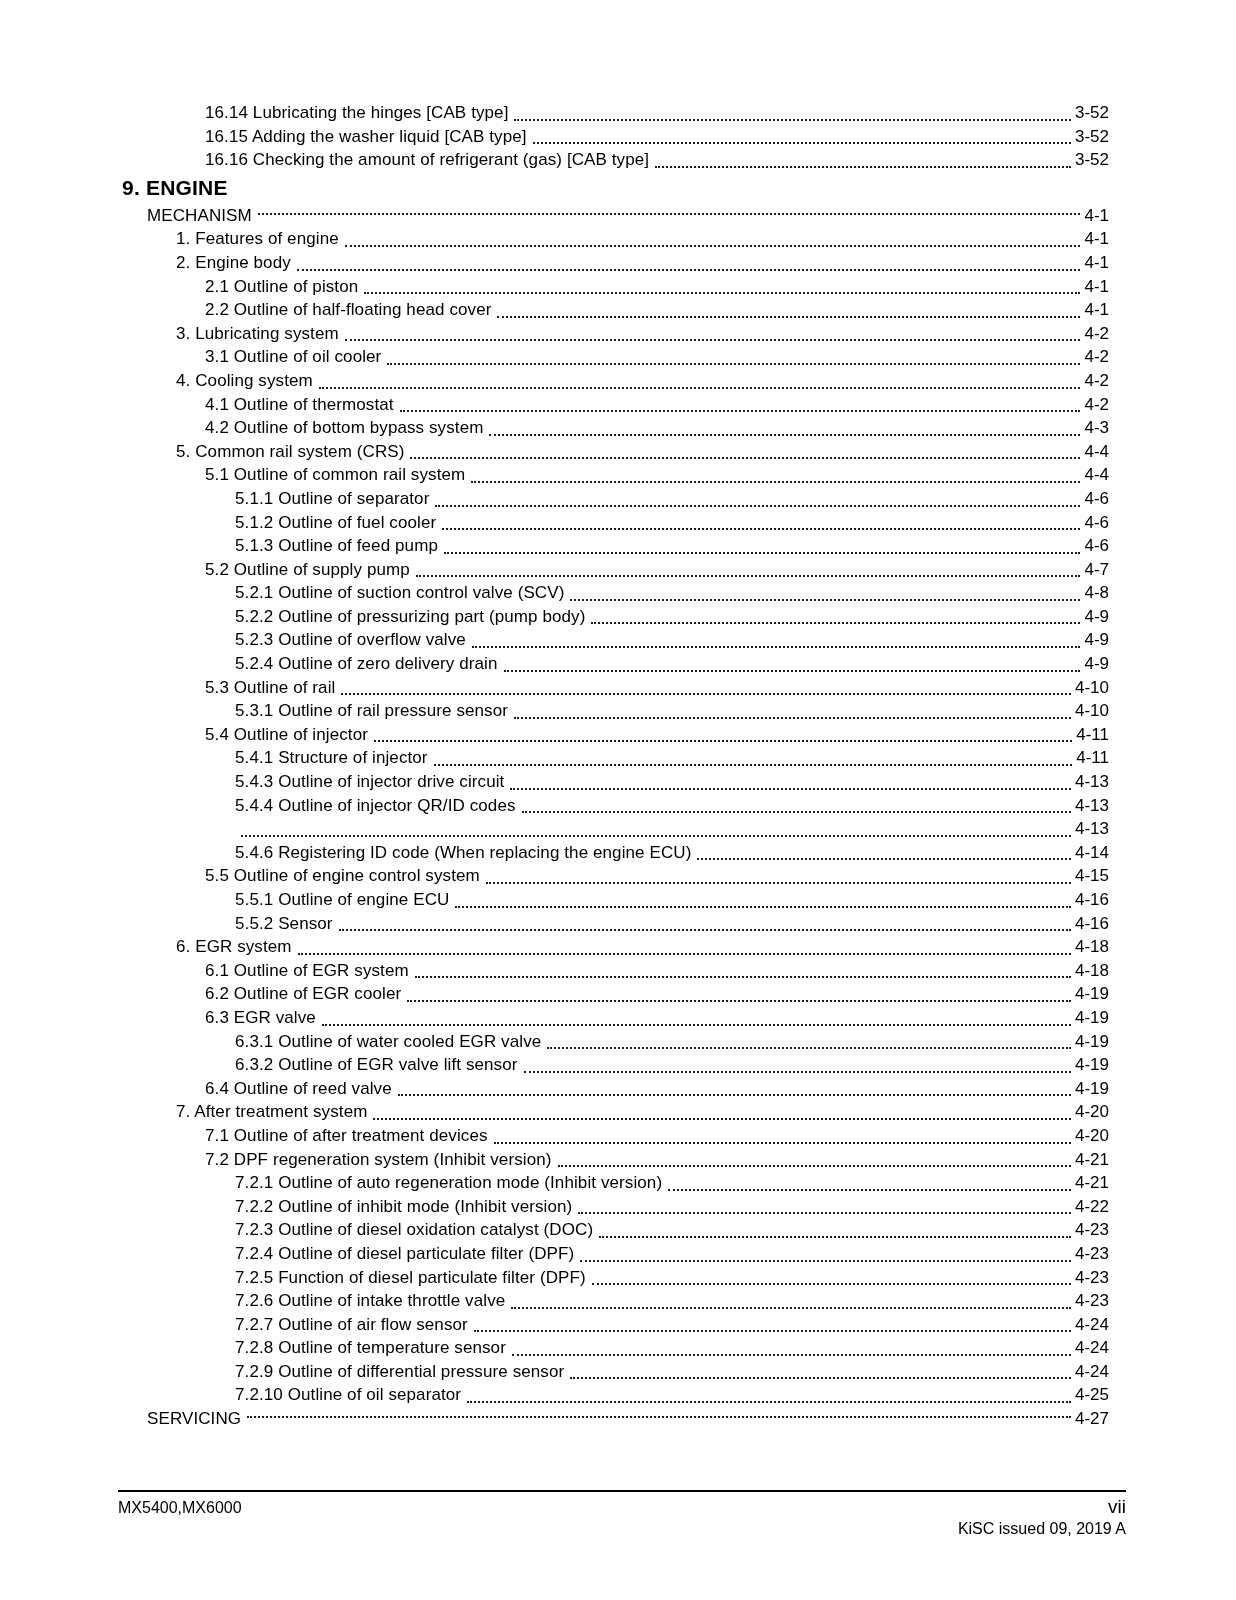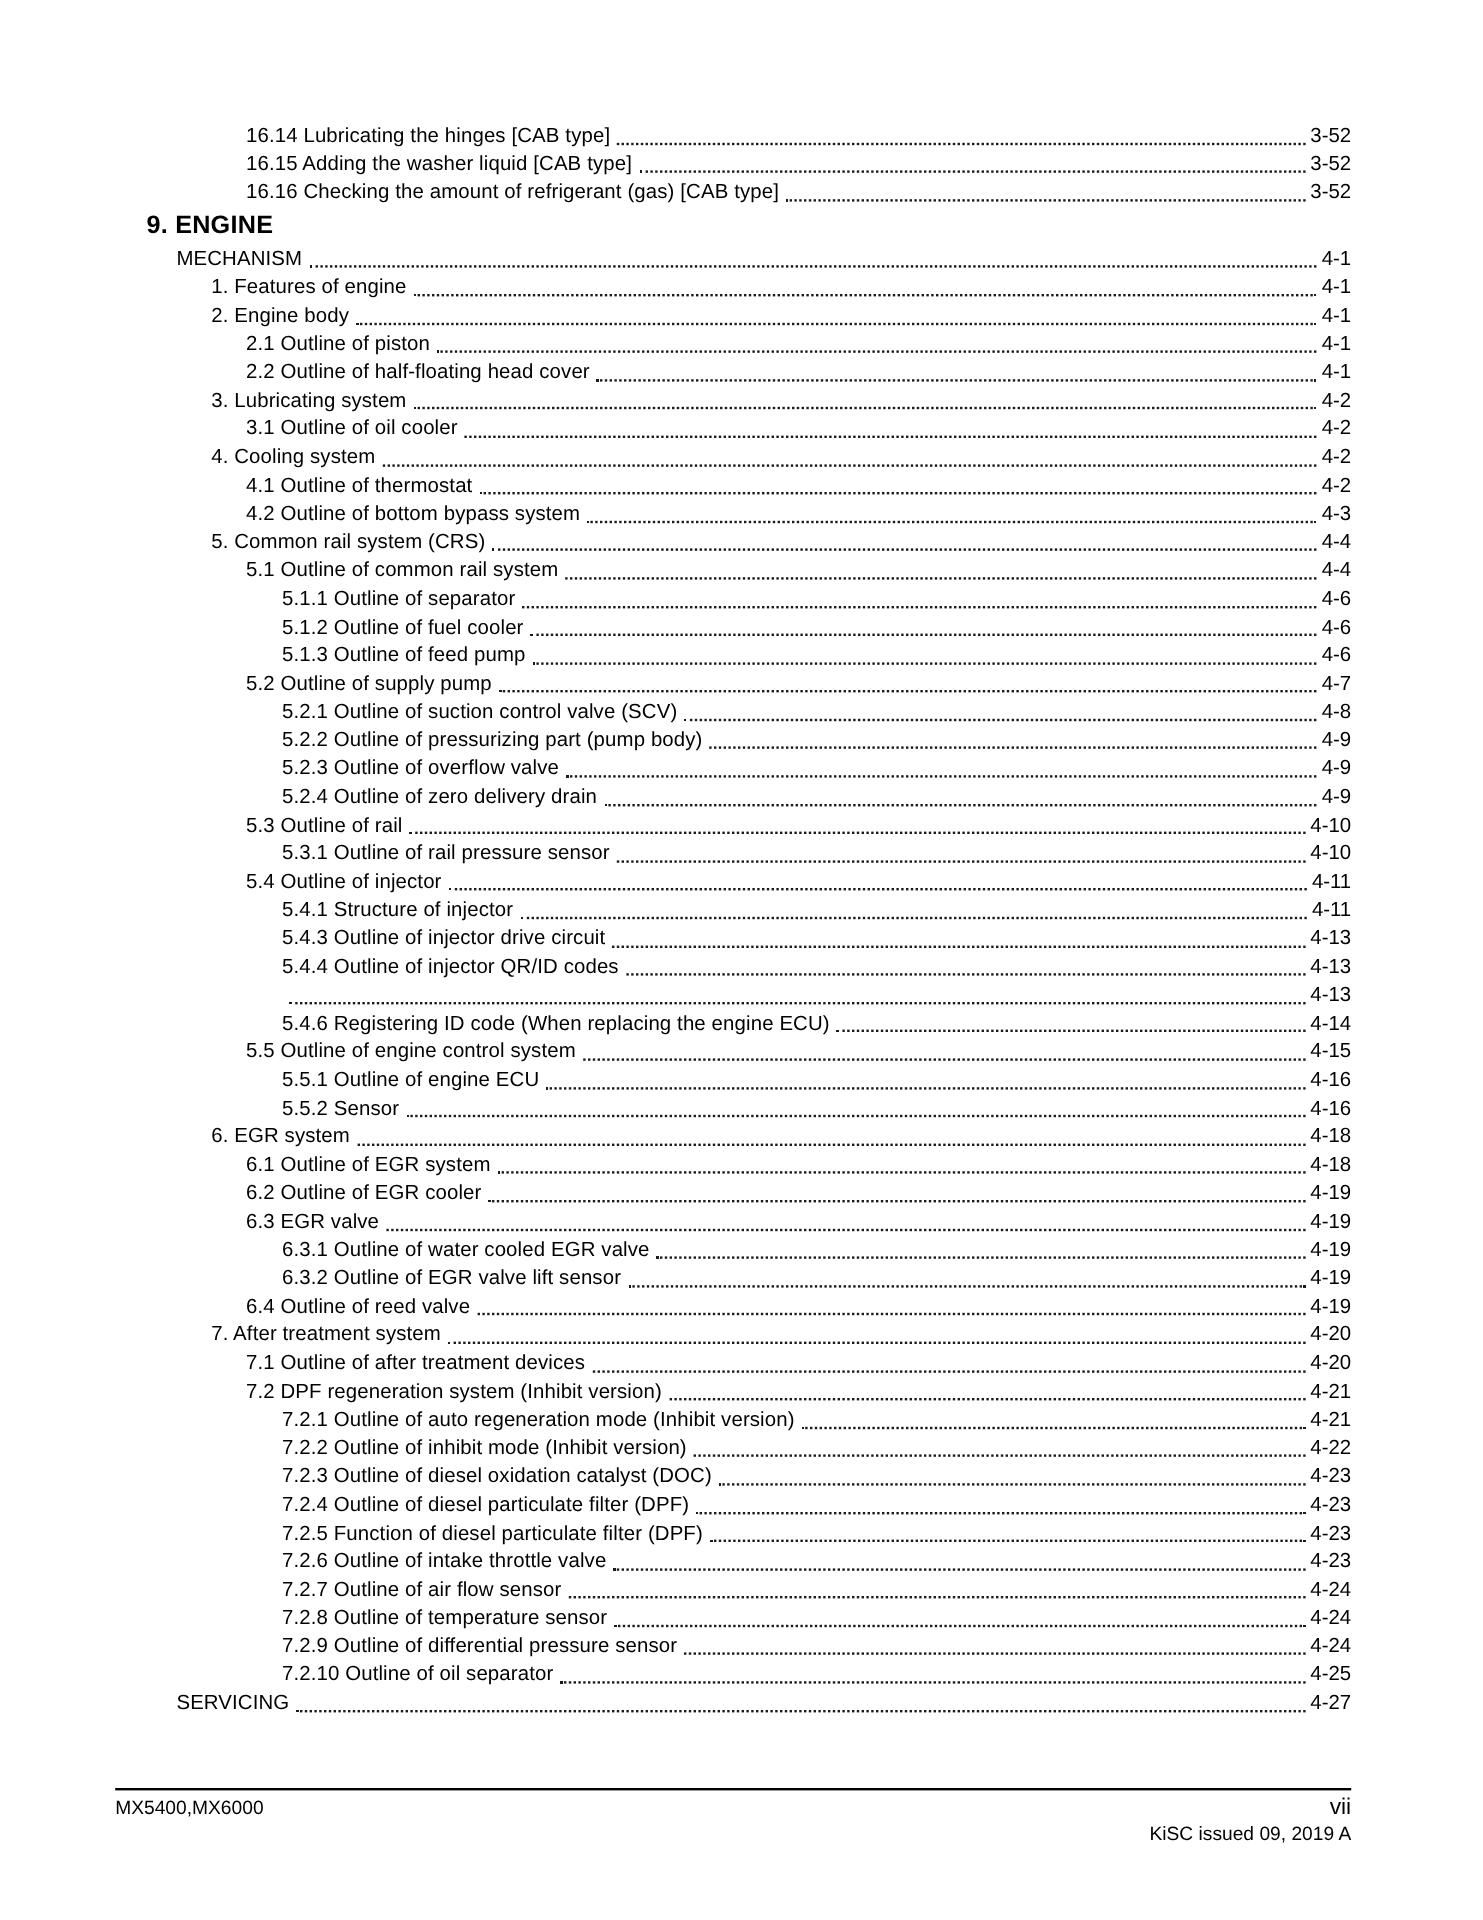--- a/index.html
+++ b/index.html
@@ -10,57 +10,57 @@
     position: relative;
     font-family: "Liberation Sans", sans-serif;
     color: #000;
     overflow: hidden;
   }
   .page { position: absolute; inset: 0; background: #fff; }
 
   .toc-area {
     position: absolute;
     left: 113px;
-    right: 110px;
+    right: 127px;
     top: 101px;
   }
 
   .toc-row {
     display: flex;
     align-items: flex-end;
     font-size: 17px;
     line-height: 23.6px;
     white-space: nowrap;
   }
   .toc-label { white-space: nowrap; letter-spacing: 0.1px; }
   .dot-leader {
     flex: 1;
     height: 0;
     margin: 0 4px 4px 6px;
     border-bottom: 2px dotted #1b1b1b;
     min-width: 12px;
   }
   .toc-page { white-space: nowrap; }
 
-  .indent-1 { padding-left: 34px; }
+  .indent-1 { padding-left: 34px; align-items: center; }
   .indent-2 { padding-left: 63px; }
   .indent-3 { padding-left: 92px; }
   .indent-4 { padding-left: 122px; }
 
   .toc-heading {
     font-size: 21px;
     font-weight: bold;
     line-height: 30px;
     padding: 1px 0 1px 9px;
     letter-spacing: 0.2px;
   }
 
   .footer {
     position: absolute;
-    left: 96px;
+    left: 118px;
     right: 110px;
     top: 1490px;
     border-top: 2px solid #000;
     padding-top: 4px;
   }
   .footer-top {
     display: flex;
     justify-content: space-between;
     align-items: flex-start;
   }

